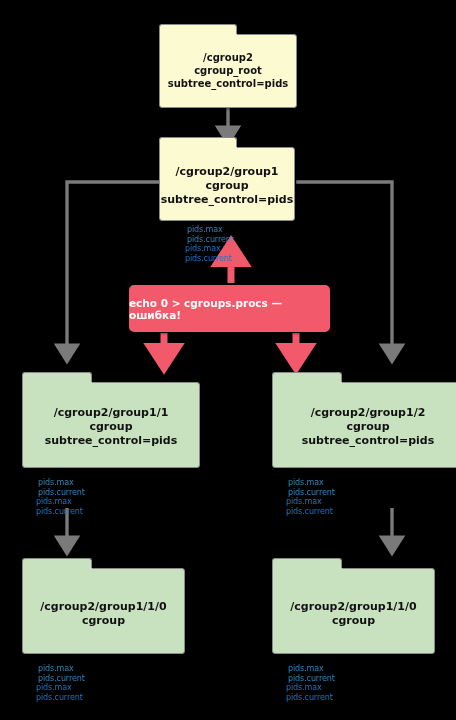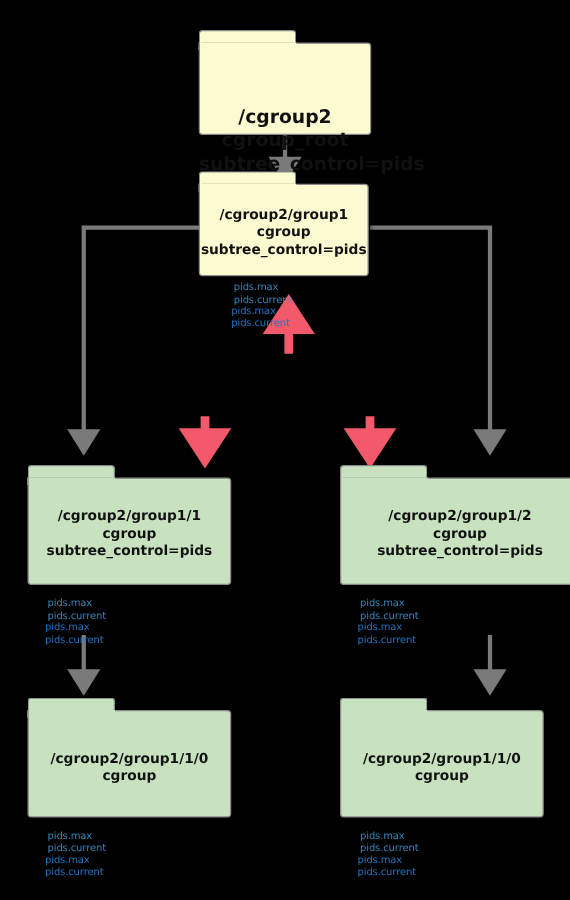--- a/index.html
+++ b/index.html
@@ -112,43 +112,46 @@
     </g>
     <g>
       <line x1="296" y1="333" x2="296" y2="358" stroke="#f2596a" stroke-width="7" marker-end="url(#redhead)"></line>
     </g>
   </svg>
 
   <div class="folder yellow" style="left:159px;top:24px;width:138px;height:84px;">
     <div class="tab" style="width:78px;height:12px;border-top-left-radius:3px;border-top-right-radius:3px;background:#fcfad0;"></div>
     <div class="body" style="top:10px;height:74px;border-radius:3px;"></div>
     <div class="body" style="top:10px;height:6px;width:78px;right:auto;left:0;border:none;border-left:1px solid #8a8a8a;box-shadow:none;background:#fcfad0;"></div>
-    <div class="label" style="top:28px;font-size:15px;margin-top:32px;">/cgroup2
+    <div class="label" style="top:28px;font-size:10px;">/cgroup2
 cgroup_root
 subtree_control=pids</div>
   </div>
 
   <div class="folder yellow" style="left:159px;top:137px;width:136px;height:84px;">
     <div class="tab" style="width:78px;height:12px;border-top-left-radius:3px;border-top-right-radius:3px;background:#fcfad0;"></div>
     <div class="body" style="top:10px;height:74px;border-radius:3px;"></div>
     <div class="body" style="top:10px;height:6px;width:78px;right:auto;left:0;border:none;border-left:1px solid #8a8a8a;box-shadow:none;background:#fcfad0;"></div>
     <div class="label" style="top:28px;font-size:11px;">/cgroup2/group1
 cgroup
 subtree_control=pids</div>
   </div>
 
   <div class="bluelabel" style="left:185px;top:224px;">
     <span class="ghost">pids.max
 pids.current</span>
     <span class="front">pids.max
 pids.current</span>
   </div>
 
-
-  <div class="folder green" style="left:22px;top:372px;width:163px;height:96px;">
+  <div class="redbox" style="left:129px;top:285px;width:201px;height:47px;">
+    <span style="font-size:10.5px;">echo 0 &gt; cgroups.procs — ошибка!</span>
+  </div>
+
+  <div class="folder green" style="left:22px;top:372px;width:178px;height:96px;">
     <div class="tab" style="width:70px;height:12px;border-top-left-radius:3px;border-top-right-radius:3px;background:#c8e2c0;"></div>
     <div class="body" style="top:10px;height:86px;border-radius:3px;"></div>
     <div class="body" style="top:10px;height:6px;width:70px;right:auto;left:0;border:none;border-left:1px solid #8a8a8a;box-shadow:none;background:#c8e2c0;"></div>
     <div class="label" style="top:34px;font-size:11px;">/cgroup2/group1/1
 cgroup
 subtree_control=pids</div>
   </div>
 
   <div class="bluelabel" style="left:36px;top:477px;">
     <span class="ghost">pids.max

